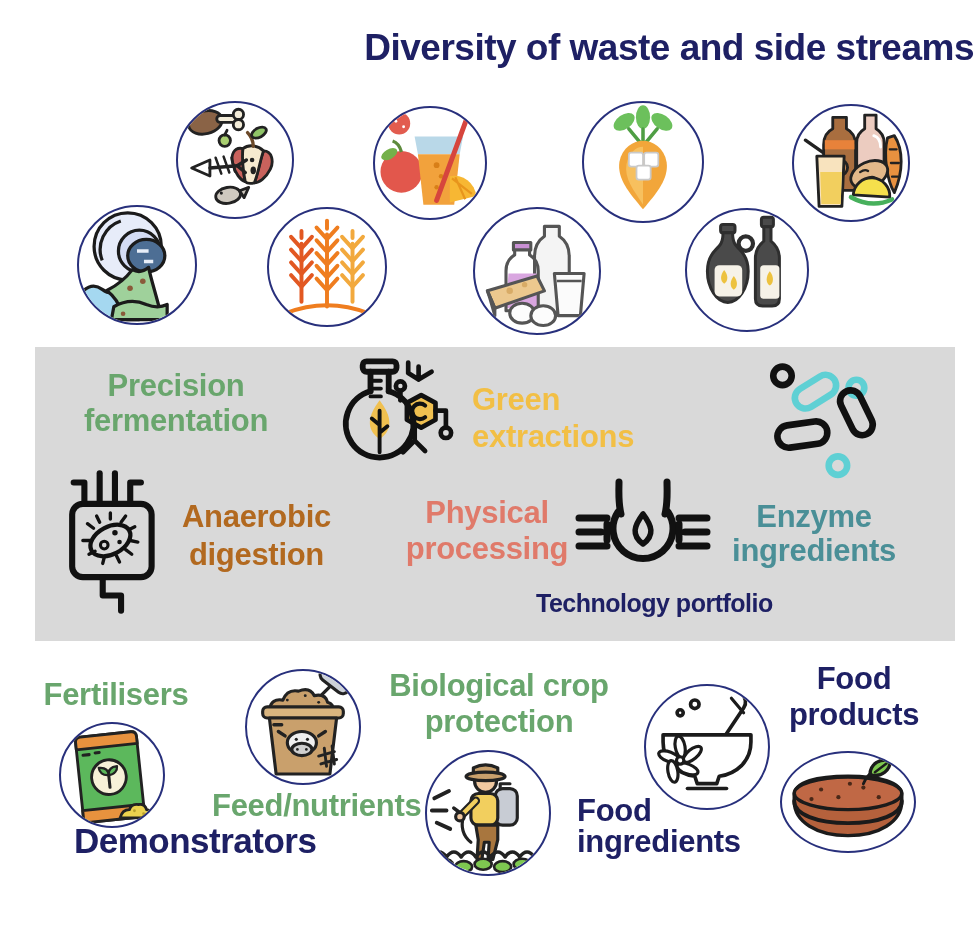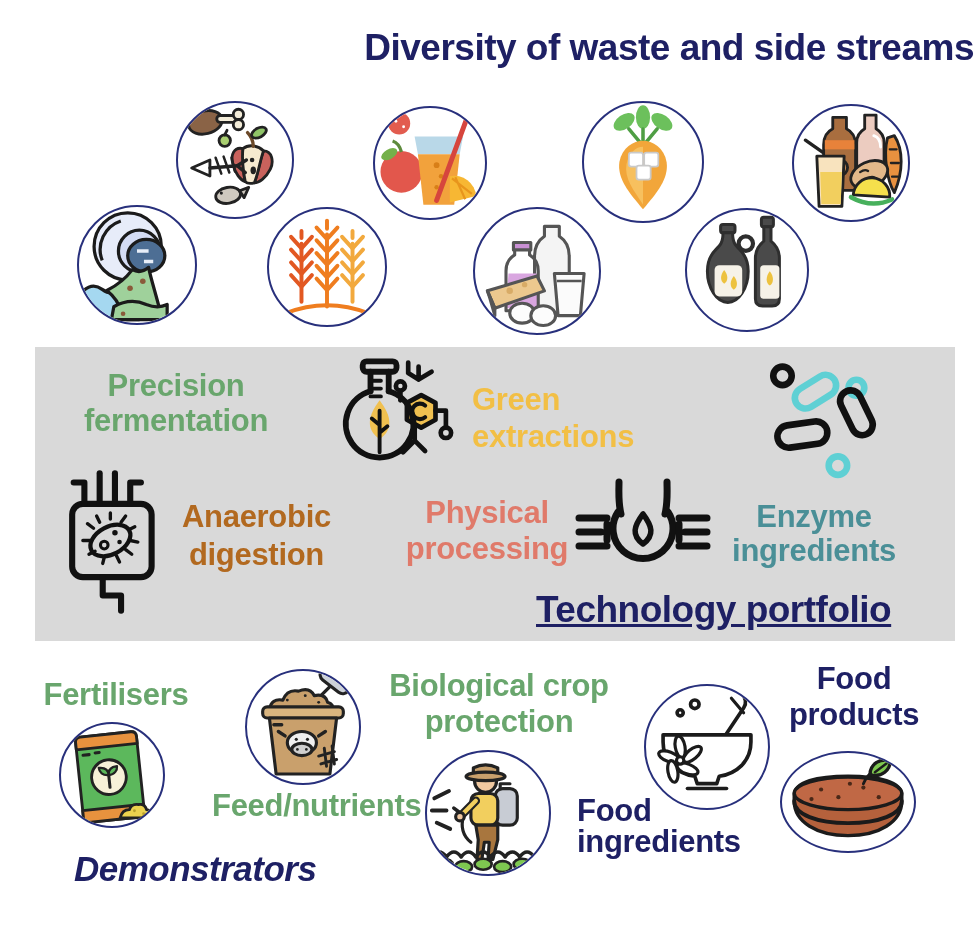--- a/index.html
+++ b/index.html
@@ -11,22 +11,22 @@
   .band{position:absolute;left:35px;top:347px;width:920px;height:294px;background:var(--band);}
   .circle{position:absolute;border:2.5px solid var(--border-navy);border-radius:50%;
           background:#fff;overflow:hidden;box-sizing:border-box;}
   .circle svg{position:absolute;left:0;top:0;width:100%;height:100%;}
   .iconbox{position:absolute;}
   .iconbox svg{width:100%;height:100%;}
   .lbl{position:absolute;font-weight:bold;font-size:31px;line-height:35px;letter-spacing:-0.3px;white-space:nowrap;}
   .lbl.center{text-align:center;}
   .h1{position:absolute;font-weight:bold;color:var(--navy);letter-spacing:-0.5px;white-space:nowrap;}
   .title{top:27px;left:150px;width:824px;text-align:right;font-size:37px;}
-  .tech-title{left:536px;top:589px;font-size:37px;text-decoration:underline;}
-  .demo-title{left:74px;top:849px;font-size:35px;font-style:italic;}
+  .tech-title{left:536px;top:589px;font-size:25px;}
+  .demo-title{left:74px;top:821px;font-size:35px;}
 </style>
 </head>
 <body>
 
 <div class="canvas">
 
   <div class="h1 title">Diversity of waste and side streams</div>
 
   <div class="circle" style="left:176px;top:101px;width:118px;height:118px">
     <svg viewBox="0 0 100 100">

